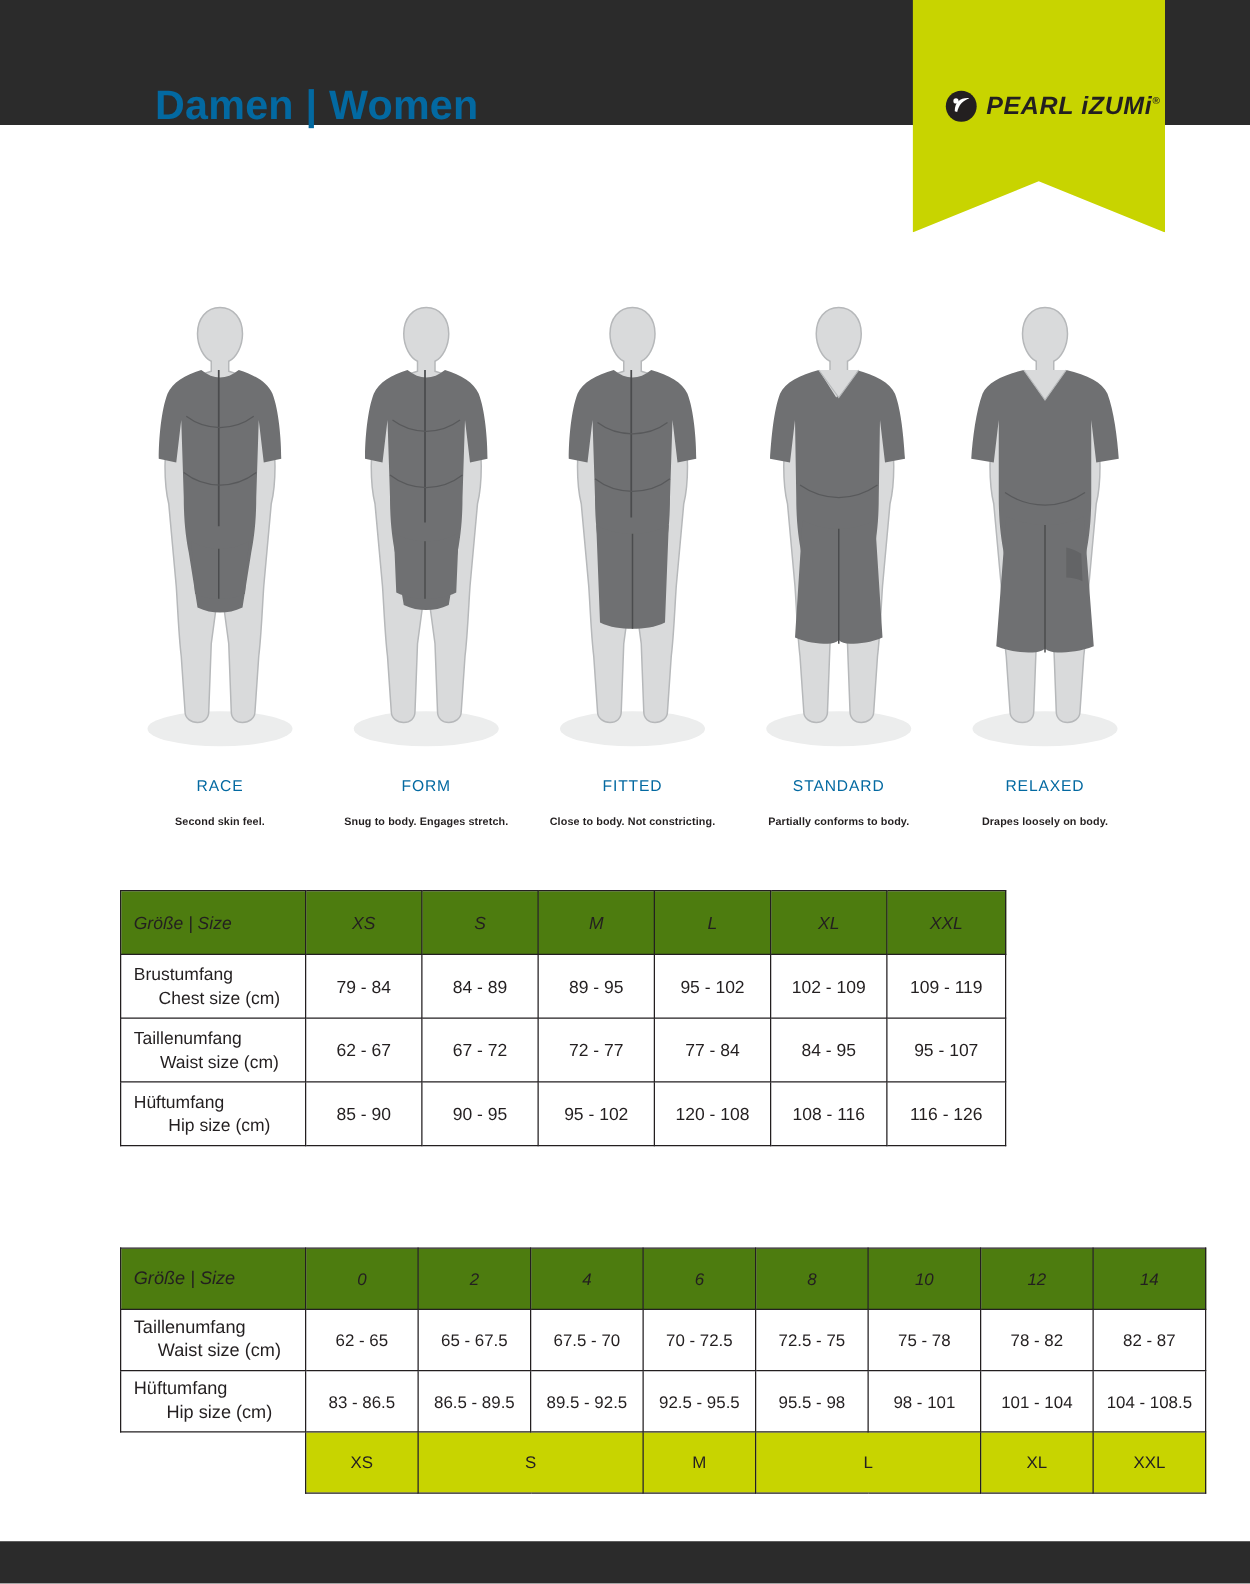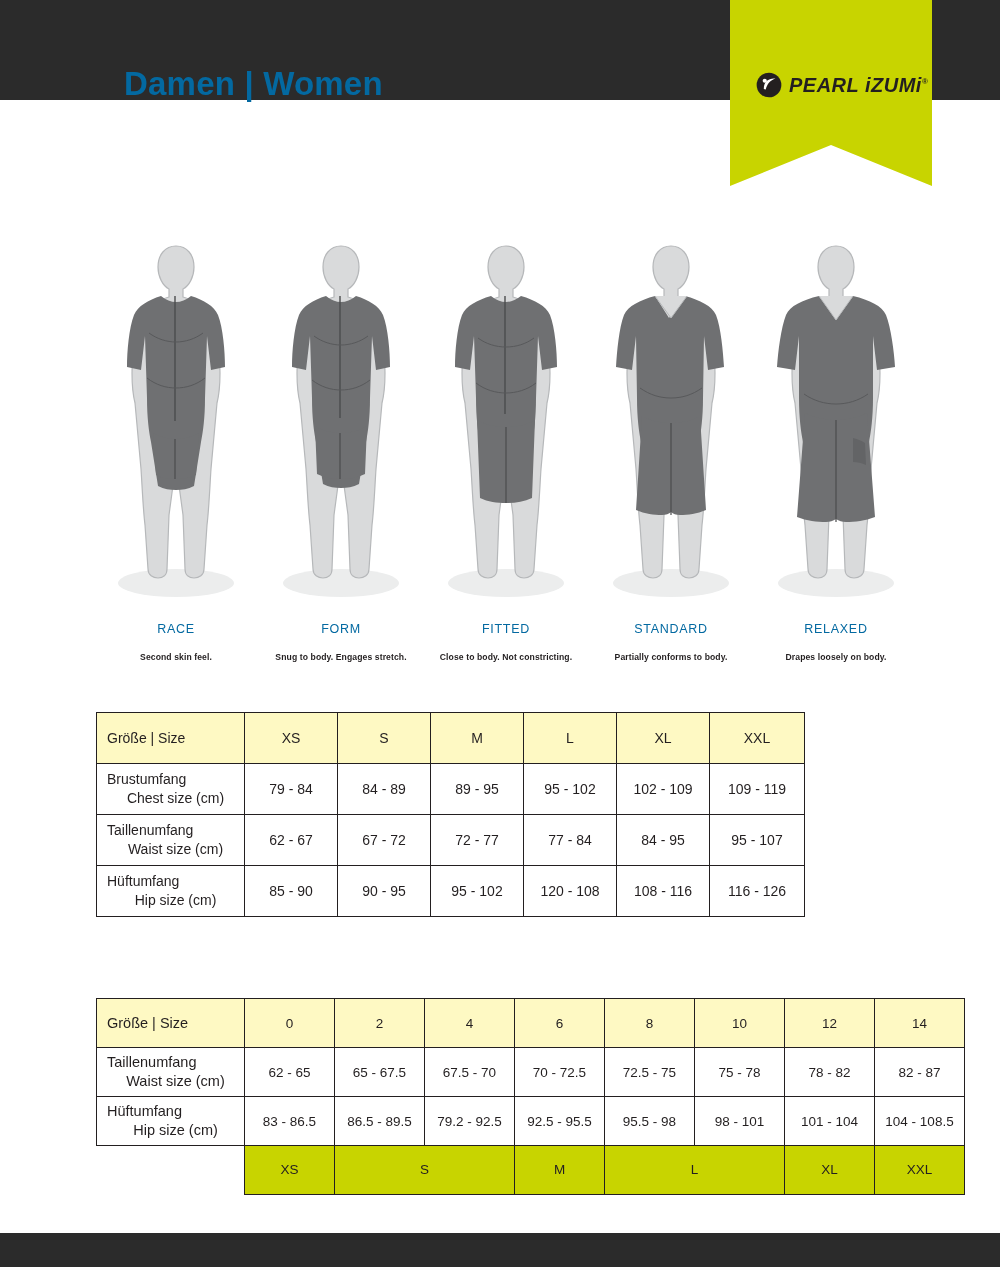--- a/index.html
+++ b/index.html
@@ -132,23 +132,24 @@
   table.size-table td, table.size-table th {
     border: 1px solid #231f20;
     text-align: center;
     font-size: 14px;
     color: #231f20;
     padding: 0;
     height: 50px;
     font-weight: normal;
   }
   .hdr-cell {
-    background: #fef9c3;
+    background: #4d7c0f;
     font-weight: bold;
     font-size: 15px;
+    font-style: italic;
   }
   .row-label {
     text-align: left !important;
     padding-left: 10px !important;
     font-weight: bold;
     font-size: 14.5px;
     line-height: 19px;
   }
   .row-label .l2 { display: block; text-align: center; }
   .blank-cell {
@@ -388,21 +389,21 @@
         <td>78 - 82</td>
         <td>82 - 87</td>
       </tr>
       <tr>
         <td class="row-label">
           <span>Hüftumfang</span>
           <span class="l2">Hip size (cm)</span>
         </td>
         <td>83 - 86.5</td>
         <td>86.5 - 89.5</td>
-        <td>79.2 - 92.5</td>
+        <td>89.5 - 92.5</td>
         <td>92.5 - 95.5</td>
         <td>95.5 - 98</td>
         <td>98 - 101</td>
         <td>101 - 104</td>
         <td>104 - 108.5</td>
       </tr>
       <tr>
         <td class="blank-cell"></td>
         <td class="footer-size-cell">XS</td>
         <td class="footer-size-cell" colspan="2">S</td>

